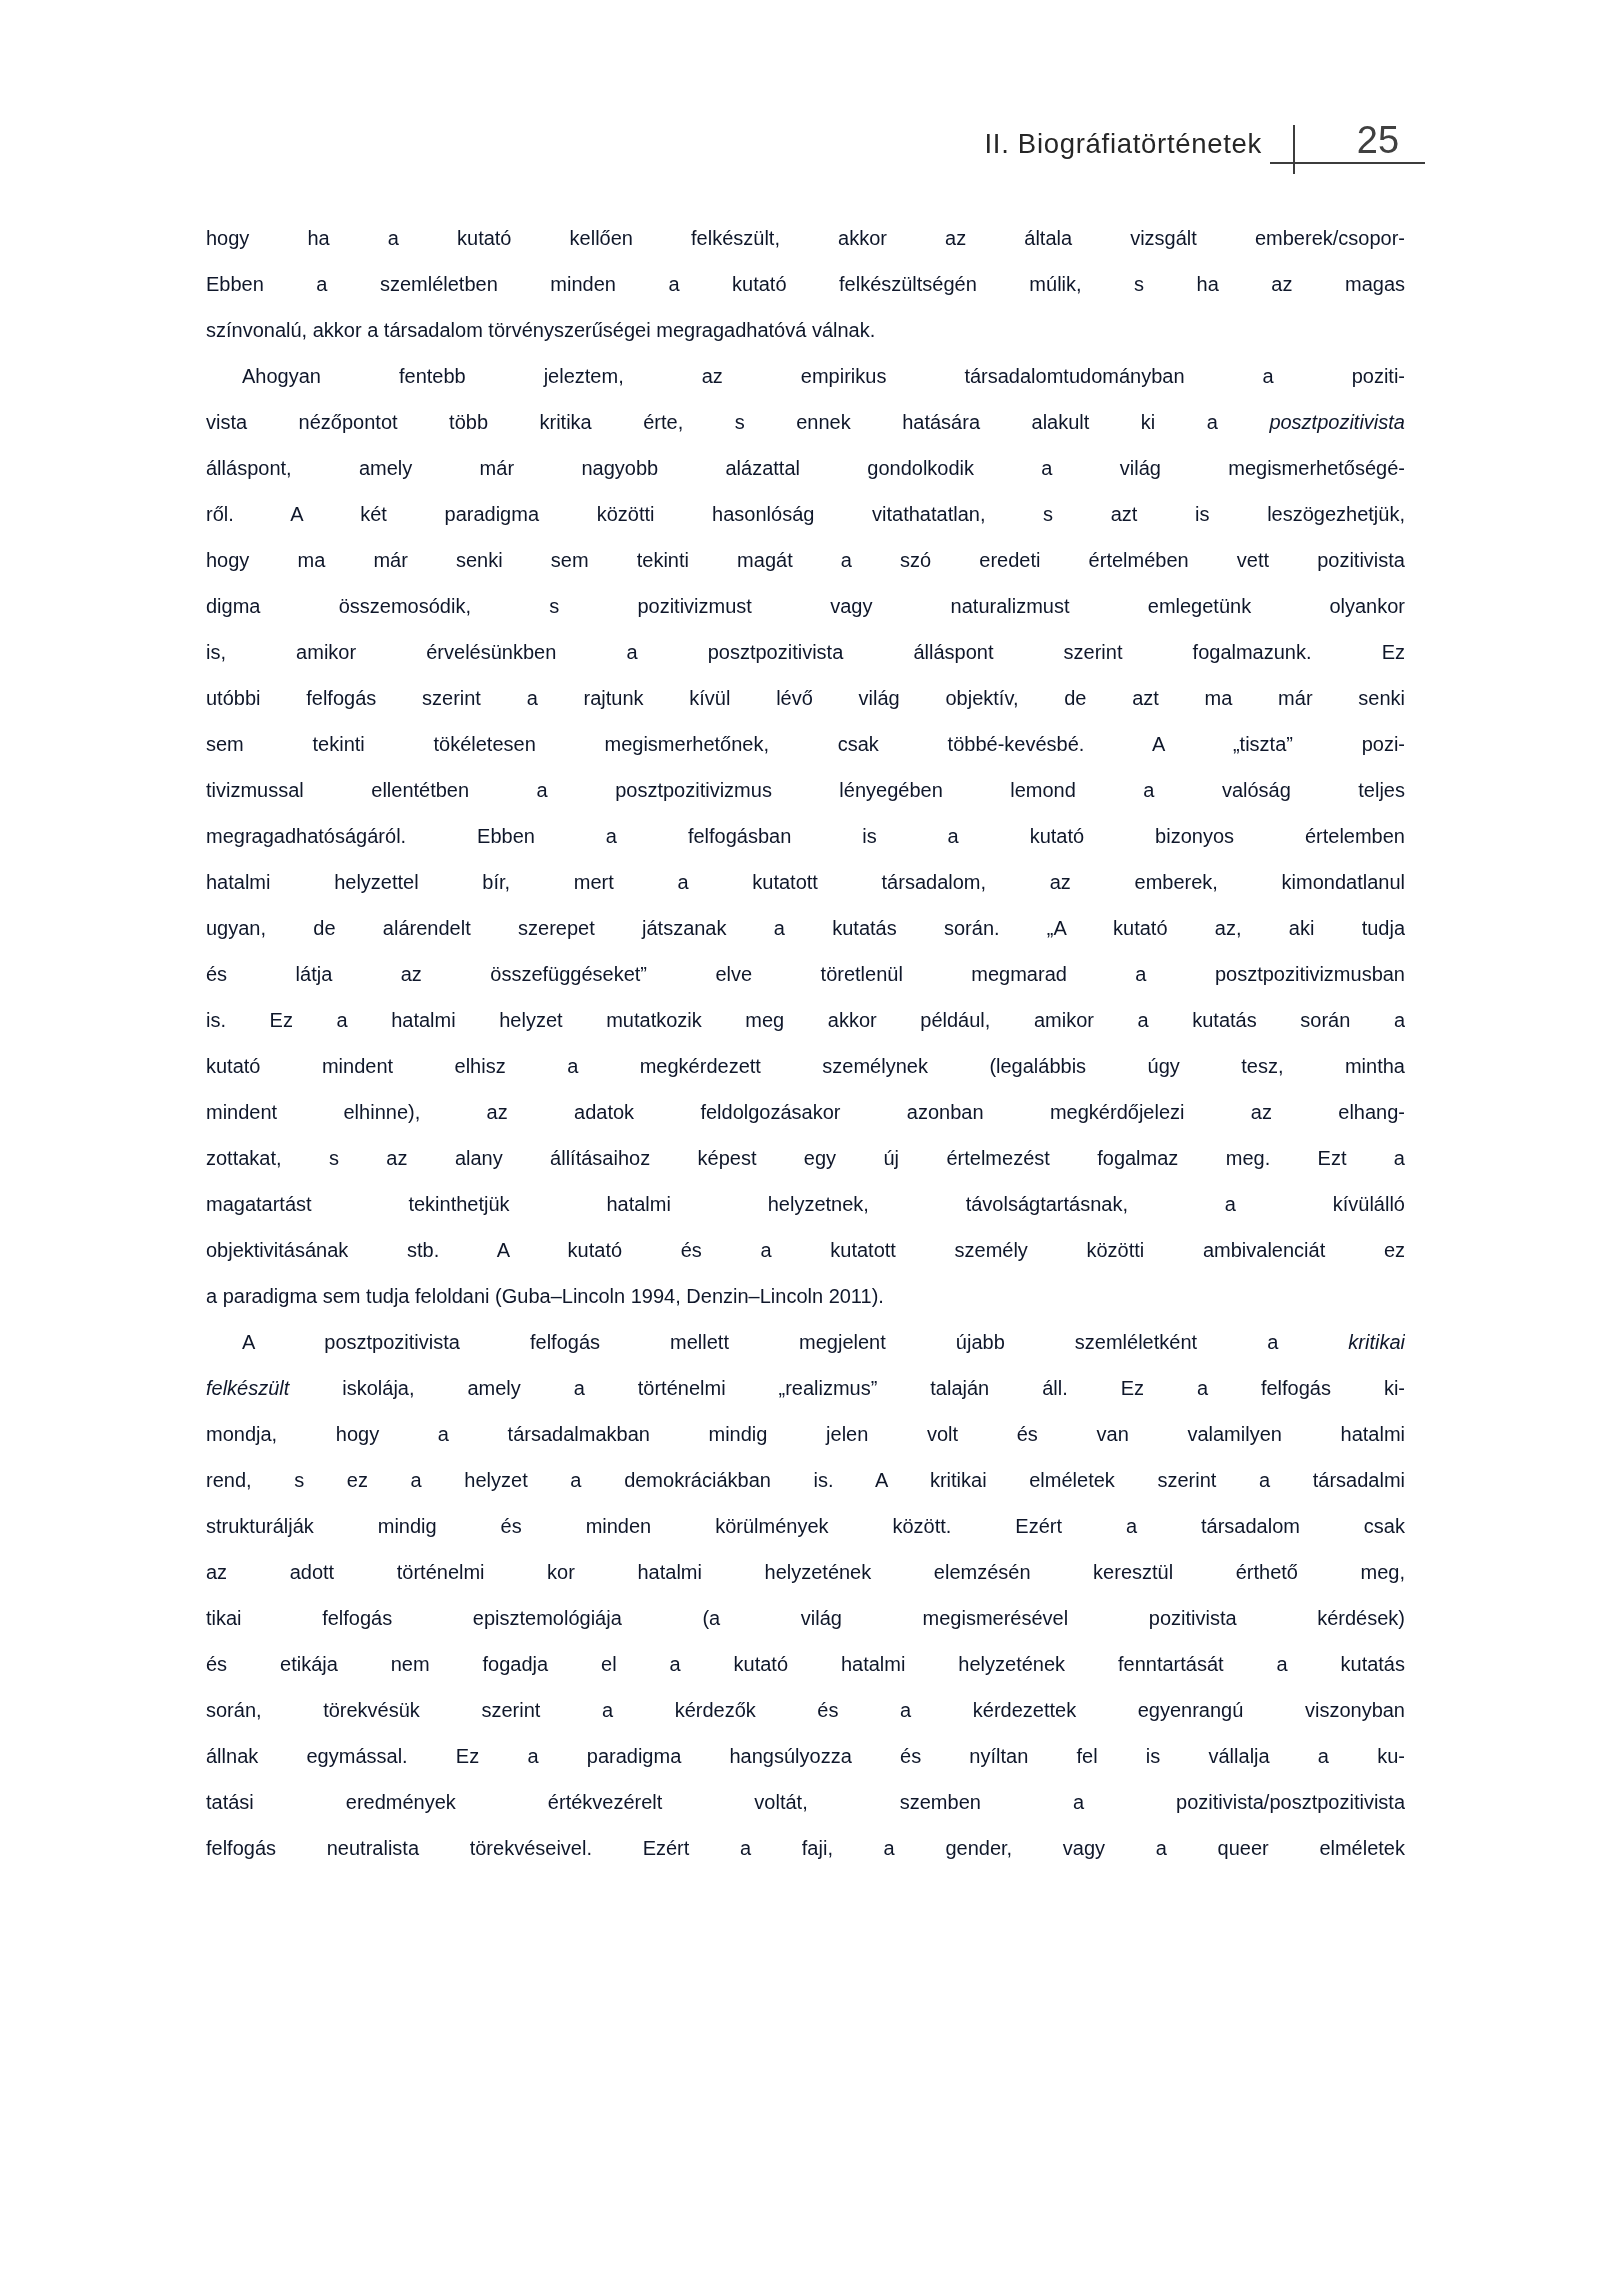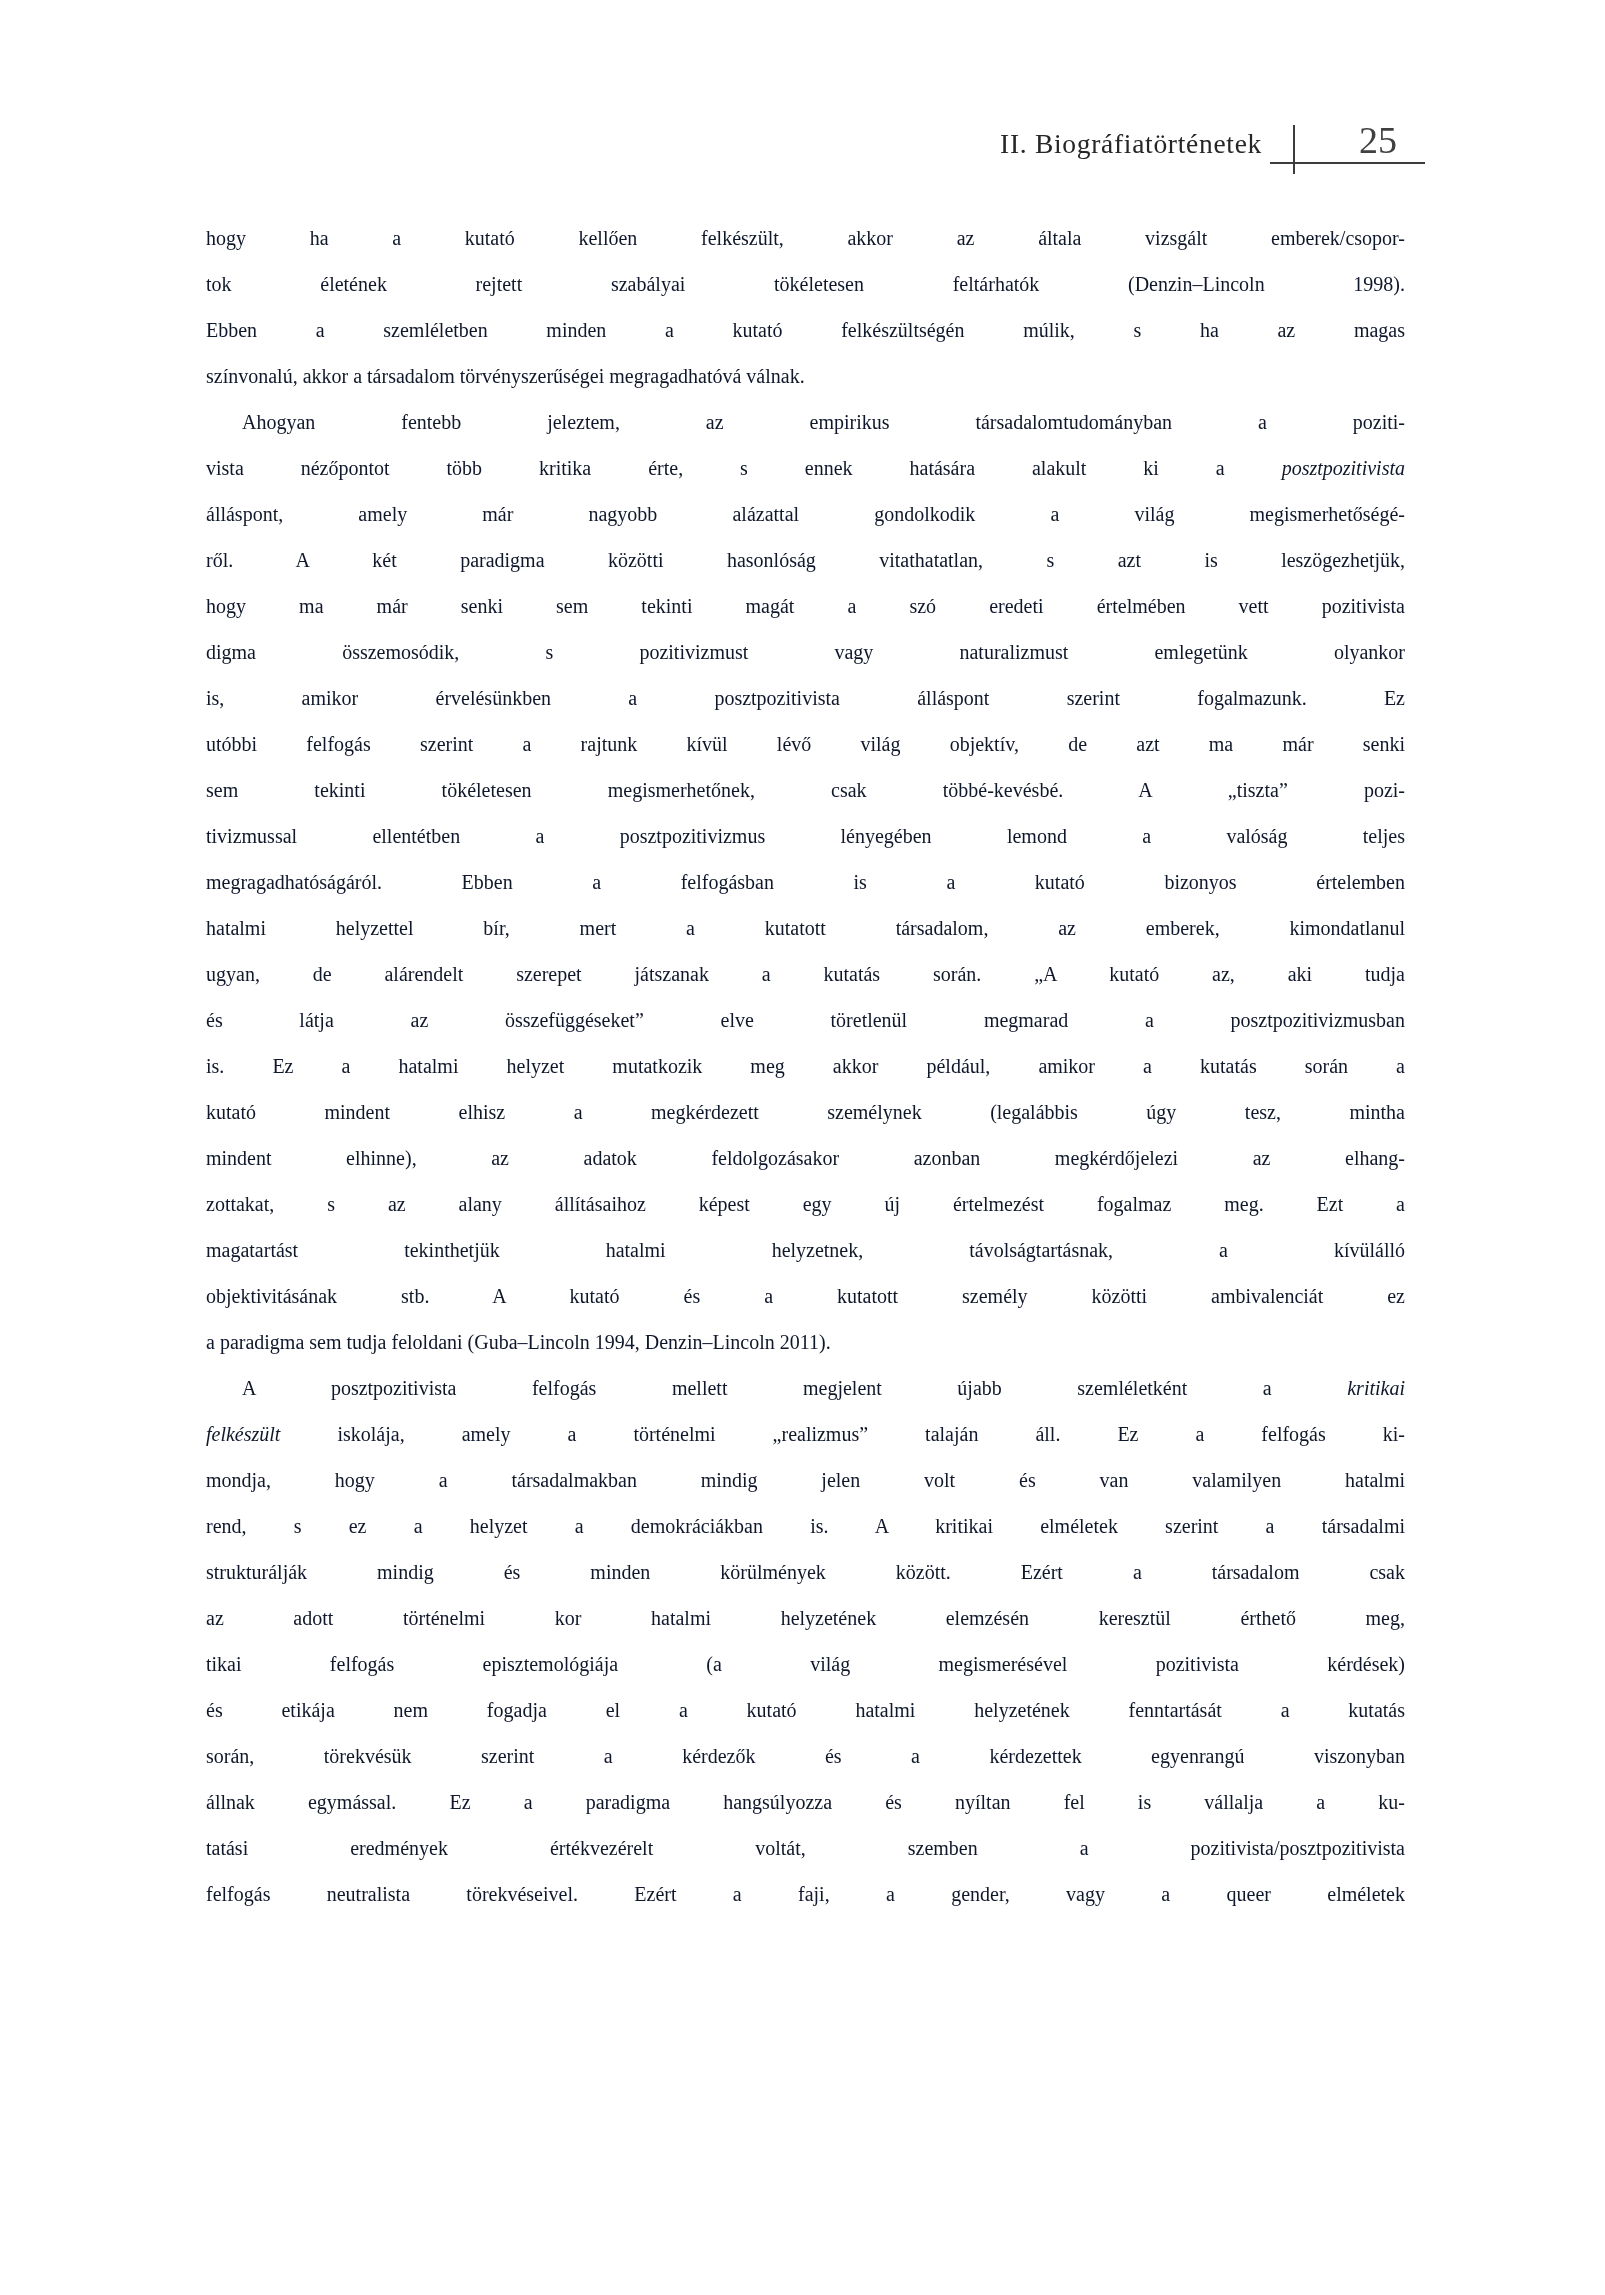--- a/index.html
+++ b/index.html
@@ -6,21 +6,21 @@
     margin: 0;
     padding: 0;
     background: #ffffff;
   }
   .page {
     position: relative;
     width: 1605px;
     height: 1958px;
     background: #ffffff;
     overflow: hidden;
-    font-family: Liberation Serif, serif;
+    font-family: Liberation Sans, sans-serif;
     color: #1f1f1f;
   }
   
   .pagehead { position: absolute; left: 0; top: 0; width: 100%; height: 198px; }
   .section-title {
     position: absolute;
     top: 129px;
     right: 343px;
     font-size: 27.5px;
     line-height: 29px;
@@ -83,21 +83,20 @@
 
   <header class="pagehead">
     <span class="section-title">II. Biográfiatörténetek</span>
     <span class="vrule"></span>
     <span class="hrule"></span>
     <span class="pagenum">25</span>
   </header>
 
   <main class="textblock">
       <div class="line"><span>hogy ha a kutató kellően felkészült, akkor az általa vizsgált emberek/csopor-</span></div>
-      <div class="line"><span>tok életének rejtett szabályai tökéletesen feltárhatók (Denzin–Lincoln 1998).</span></div>
       <div class="line"><span>Ebben a szemléletben minden a kutató felkészültségén múlik, s ha az magas</span></div>
       <div class="line para-end"><span>színvonalú, akkor a társadalom törvényszerűségei megragadhatóvá válnak.</span></div>
       <div class="line ind"><span>Ahogyan fentebb jeleztem, az empirikus társadalomtudományban a poziti-</span></div>
       <div class="line"><span>vista nézőpontot több kritika érte, s ennek hatására alakult ki a </span><span class="it">posztpozitivista</span></div>
       <div class="line"><span>álláspont, amely már nagyobb alázattal gondolkodik a világ megismerhetőségé-</span></div>
       <div class="line"><span>ről. A két paradigma közötti hasonlóság vitathatatlan, s azt is leszögezhetjük,</span></div>
       <div class="line"><span>hogy ma már senki sem tekinti magát a szó eredeti értelmében vett pozitivista</span></div>
       <div class="line"><span>digma összemosódik, s pozitivizmust vagy naturalizmust emlegetünk olyankor</span></div>
       <div class="line"><span>is, amikor érvelésünkben a posztpozitivista álláspont szerint fogalmazunk. Ez</span></div>
       <div class="line"><span>utóbbi felfogás szerint a rajtunk kívül lévő világ objektív, de azt ma már senki</span></div>

